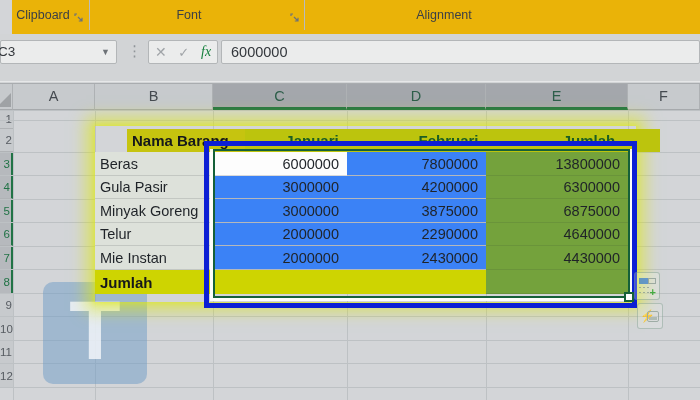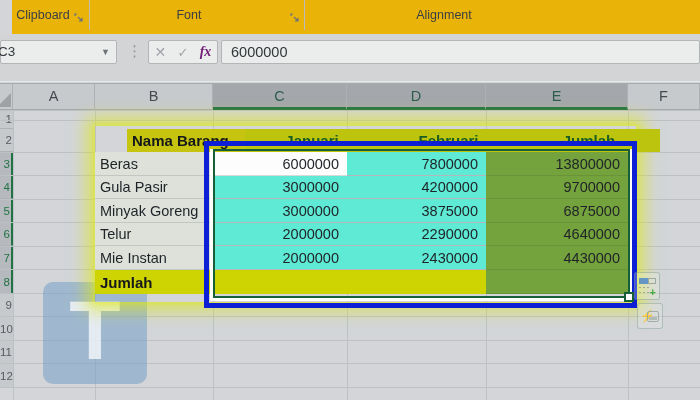--- a/index.html
+++ b/index.html
@@ -22,21 +22,21 @@
   .fbar { position:absolute; left:0; top:34px; width:700px; height:49px; background:#d2d4d6; }
   .fbar:after { content:""; position:absolute; left:0; bottom:1px; width:700px; height:1px; background:#e6e7e8; }
   .field { position:absolute; top:6px; height:24px; background:#ebecec; border:1px solid #b3b6b8; border-radius:2px; }
   .namebox { left:0; width:117px; font-size:13.5px; color:#33373c; line-height:22px; }
   .namebox .nb-text { margin-left:-3px; display:inline-block; }
   .nb-arrow { position:absolute; right:6px; top:0; font-size:9px; color:#6d7277; line-height:22px; }
   .dotsep { position:absolute; left:127px; top:8px; font-size:15px; color:#8f9499; letter-spacing:0; }
   .fbtns { left:148px; width:70px; display:flex; align-items:center; justify-content:space-around; }
   .fb-x { color:#a0a4a8; font-size:14px; }
   .fb-ok { color:#a0a4a8; font-size:13px; }
-  .fb-fx { color:#701a75; font-size:14px; font-family:"Liberation Serif", serif; font-style:italic; font-weight:bold; }
+  .fb-fx { color:#15803d; font-size:14px; font-family:"Liberation Serif", serif; font-style:italic; font-weight:normal; }
   .formulafield { left:221px; width:479px; font-size:14.5px; color:#33373c; line-height:22px; padding-left:9px; }
 
   
   .gridtopline { position:absolute; left:0; top:83px; width:700px; height:1px; background:#a9acaf; }
   .colhdr { position:absolute; top:84px; height:26px; background:#c7cacd; border-right:1px solid #aeb1b4;
             border-bottom:1px solid #a6a9ac; color:#454a50; font-size:14.5px; text-align:center; line-height:24px; cursor:pointer; }
   .colhdr.sel { background:#a4a7ac; color:#2d5e4a; border-bottom:3px solid #217346; }
   .corner { position:absolute; left:0; top:84px; width:13px; height:26px; background:#c7cacd; border-right:1px solid #aeb1b4; border-bottom:1px solid #a6a9ac; overflow:hidden; }
   .corner:after { content:""; position:absolute; right:1px; bottom:2px; border-style:solid; border-width:0 0 14px 14px; border-color:transparent transparent #9fa2a5 transparent; }
   .rowhdr { position:absolute; left:0; width:13px; background:#c7cacd; border-bottom:1px solid #b0b3b6;
@@ -70,21 +70,21 @@
   .col-b { left:95px;  width:118px; } .col-c { left:213px; width:134px; }
   .col-d { left:347px; width:139px; } .col-e { left:486px; width:142px; }
   .row-2 { top:129px; height:23px;margin-left:32px; } .row-3 { top:152px; height:24px; }
   .row-4 { top:176px; height:23px; } .row-5 { top:199px; height:24px; }
   .row-6 { top:223px; height:23px; } .row-7 { top:246px; height:24px; }
   .row-8 { top:270px; height:24px; }
   .num { justify-content:flex-end; padding-right:8px; }
   .itm { padding-left:5px; background:#dde1da; border-bottom:1px solid #c3c7c2; white-space:nowrap; overflow:visible; z-index:4; }
   .hdr-y { background:#bcc40d; color:#1b5e24; font-weight:bold; justify-content:center; font-size:15px; }
   .hdr-b { background:#c6c40f; color:#15181b; font-weight:bold; justify-content:flex-start; padding-left:5px; font-size:15px; }
-  .c-gray  { background:#5eead4; border-bottom:1px solid #b5b8bb; }
+  .c-gray  { background:#3b82f6; border-bottom:1px solid #b5b8bb; }
   .c-white { background:#fdfdfd; border-bottom:1px solid #d9d9d9; }
   .c-green { background:#74a23c; border-bottom:1px solid #6a943a; }
   .foot-y { background:#ced401; } .foot-b { background:#ced401; color:#15181b; font-weight:bold; padding-left:5px; font-size:15px; }
 
   .glow { position:absolute; left:95px; top:126px; width:541px; height:176px;
           box-shadow:0 0 15px 9px rgba(223,233,5,.55), 0 0 4px 2px rgba(228,236,40,.4); z-index:3; }
   .layer-cells { position:absolute; z-index:4; left:0; top:0; }
   .layer-anno  { position:absolute; z-index:6; left:0; top:0; }
 
   
@@ -186,21 +186,21 @@
     <div class="cell col-e row-2 hdr-y">Jumlah</div>
 
     <div class="cell col-b row-3 itm">Beras</div>
     <div class="cell col-c row-3 num c-white">6000000</div>
     <div class="cell col-d row-3 num c-gray">7800000</div>
     <div class="cell col-e row-3 num c-green">13800000</div>
 
     <div class="cell col-b row-4 itm">Gula Pasir</div>
     <div class="cell col-c row-4 num c-gray">3000000</div>
     <div class="cell col-d row-4 num c-gray">4200000</div>
-    <div class="cell col-e row-4 num c-green">9700000</div>
+    <div class="cell col-e row-4 num c-green">6300000</div>
 
     <div class="cell col-b row-5 itm">Minyak Goreng</div>
     <div class="cell col-c row-5 num c-gray">3000000</div>
     <div class="cell col-d row-5 num c-gray">3875000</div>
     <div class="cell col-e row-5 num c-green">6875000</div>
 
     <div class="cell col-b row-6 itm">Telur</div>
     <div class="cell col-c row-6 num c-gray">2000000</div>
     <div class="cell col-d row-6 num c-gray">2290000</div>
     <div class="cell col-e row-6 num c-green">4640000</div>

